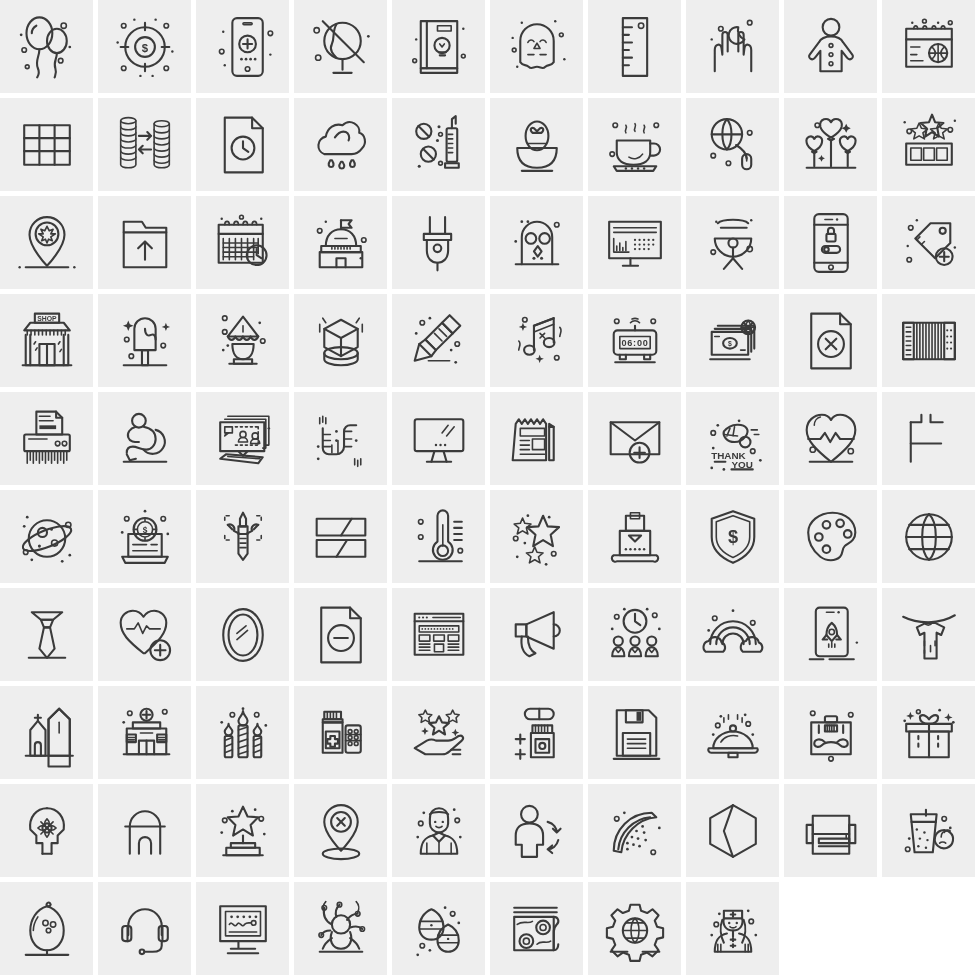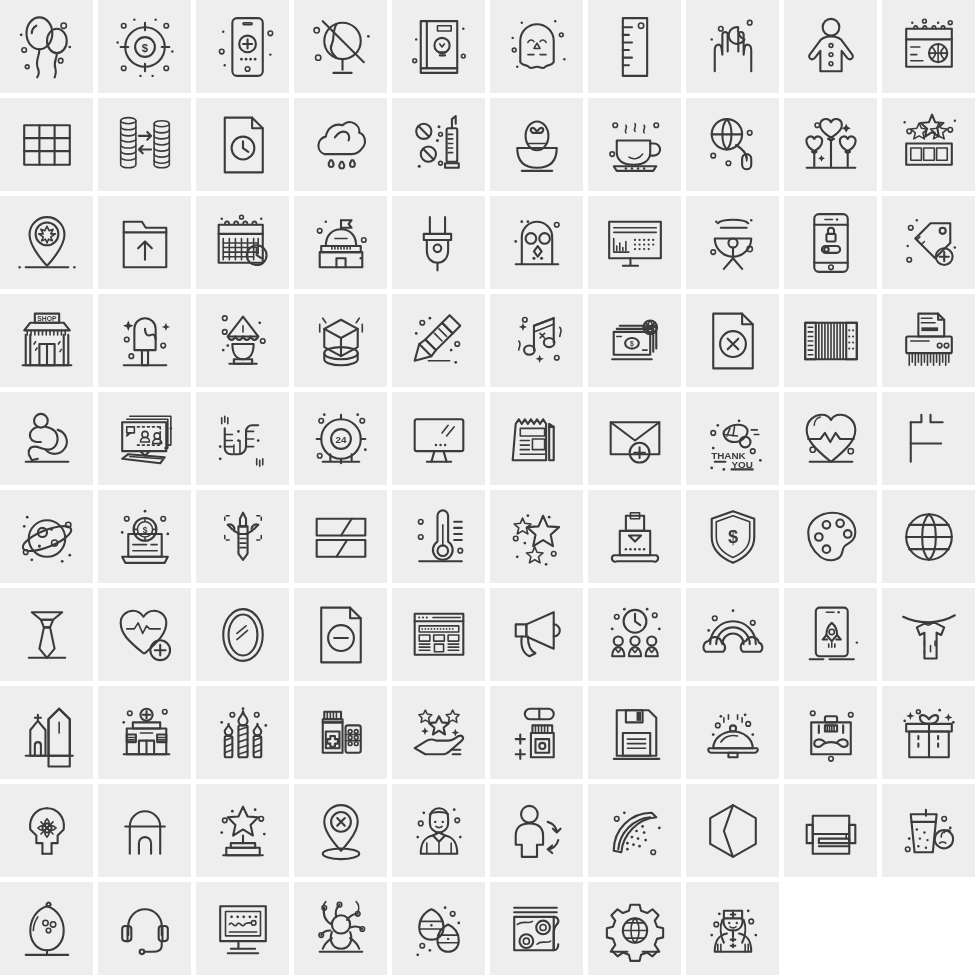--- a/index.html
+++ b/index.html
@@ -569,20 +569,33 @@
 <path class="st thin" d="M80 32 c4 4 0 8 0 12"></path>
 <path class="st thin" d="M26 50 c4 4 0 8 0 12"></path>
 <path class="stf" d="M30 30 l1.5 -4 l1.5 4 l4 1.5 l-4 1.5 l-1.5 4 l-1.5 -4 l-4 -1.5 z"></path>
 <path class="stf" d="M52 72 l1.5 -4 l1.5 4 l4 1.5 l-4 1.5 l-1.5 4 l-1.5 -4 l-4 -1.5 z"></path>
 <path class="st thin" d="M54 40 l6 6 M60 40 l-6 6"></path>
 <circle class="st thin" cx="34" cy="22" r="3"></circle>
         <circle class="st thin" cx="76" cy="72" r="3"></circle>
 </svg>
     </div>
 
+<div class="tile" style="background: rgb(238, 238, 238);">
+      <svg viewBox="0 0 100 100">
+<rect class="st" x="22" y="36" width="56" height="32" rx="5"></rect>
+<rect class="st thin" x="30" y="44" width="40" height="16"></rect>
+<text class="txt" x="50" y="56" font-size="12" letter-spacing="1">06:00</text>
+<path class="st" d="M30 68 v6 h8 v-6 M62 68 v6 h8 v-6"></path>
+<path class="st" d="M24 78 h52"></path>
+<path class="st" d="M50 36 v-6"></path>
+<path class="st thin" d="M44 26 a8 8 0 0 1 12 0 M46 21 a12 12 0 0 1 8 0"></path>
+<circle class="st thin" cx="26" cy="24" r="3"></circle>
+        <circle class="st thin" cx="74" cy="24" r="3"></circle>
+</svg>
+    </div>
 
 <div class="tile" style="background: rgb(238, 238, 238);">
       <svg viewBox="0 0 100 100">
 <path class="st" d="M22 38 h48 v30 h-48 z"></path>
         <path class="st" d="M26 34 h48 v30"></path>
         <path class="st" d="M30 30 h48 v30"></path>
 <ellipse class="st" cx="46" cy="53" rx="9" ry="7"></ellipse>
         <text class="txt" x="46" y="57" font-size="9">$</text>
 <path class="st thin" d="M26 44 h6 M60 62 h6"></path>
 <circle class="st" cx="70" cy="32" r="9"></circle>
@@ -676,36 +689,20 @@
 <path class="st thin" d="M22 30 v-8 M26 28 v-8 M30 30 v-8"></path>
 <path class="st thin" d="M68 76 v8 M72 78 v8 M76 76 v8"></path>
 <circle class="stf" cx="44" cy="40" r="1.8"></circle>
         <circle class="stf" cx="44" cy="52" r="1.8"></circle>
         <circle class="stf" cx="20" cy="60" r="1.8"></circle>
         <circle class="stf" cx="70" cy="52" r="1.8"></circle>
         <circle class="stf" cx="20" cy="76" r="1.8"></circle>
 </svg>
     </div>
 
-<div class="tile" style="background: rgb(238, 238, 238);">
-      <svg viewBox="0 0 100 100">
-<circle class="st" cx="50" cy="50" r="26"></circle>
-        <circle class="st" cx="50" cy="50" r="13"></circle>
-<text class="txt" x="50" y="55" font-size="13">24</text>
-<path class="st" d="M50 24 v-6 M50 76 v6 M24 50 h-6 M76 50 h6"></path>
-<path class="st" d="M36 70 v8 M64 70 v8"></path>
-<path class="st" d="M26 80 h48"></path>
-<circle class="st thin" cx="24" cy="26" r="3"></circle>
-        <circle class="st thin" cx="78" cy="26" r="3"></circle>
-        <circle class="st thin" cx="22" cy="72" r="3"></circle>
-        <circle class="stf" cx="72" cy="18" r="1.8"></circle>
-        <circle class="stf" cx="28" cy="18" r="1.8"></circle>
-        <circle class="stf" cx="82" cy="64" r="1.8"></circle>
-</svg>
-    </div>
 
 <div class="tile" style="background: rgb(238, 238, 238);">
       <svg viewBox="0 0 100 100">
 <rect class="st" x="18" y="24" width="64" height="42" rx="3"></rect>
 <path class="st thin" d="M62 32 l-8 10 M70 34 l-10 12"></path>
 <g class="stf">
           <circle cx="46" cy="58" r="1.6"></circle>
           <circle cx="52" cy="58" r="1.6"></circle>
           <circle cx="58" cy="58" r="1.6"></circle>
         </g>

